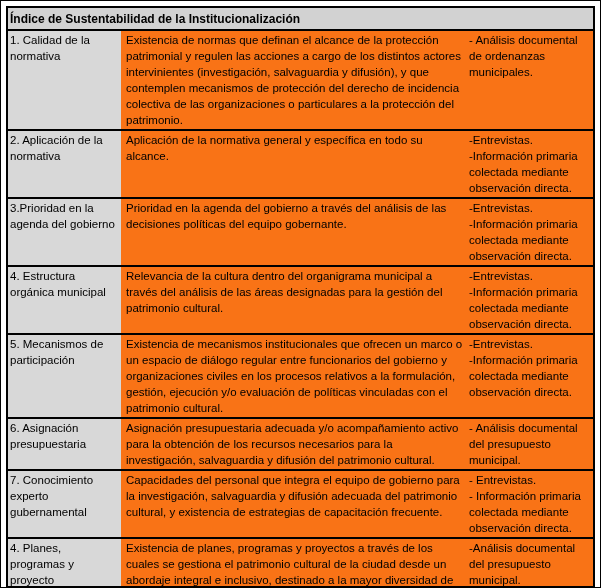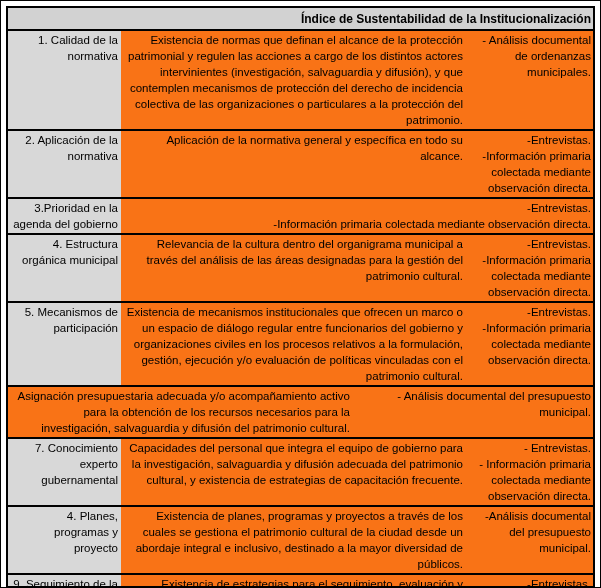--- a/index.html
+++ b/index.html
@@ -9,21 +9,20 @@
     width: 601px;
     height: 588px;
   }
   .page {
     position: relative;
     width: 601px;
     height: 588px;
     background: #ffffff;
     border: 1px solid #000000;
     overflow: hidden;
-    text-align: right;
   }
   .doc-table {
     position: absolute;
     left: 5px;
     top: 5px;
     width: 589px;
     height: 582px;
     border: 2px solid #000000;
     display: flex;
     flex-direction: column;
@@ -101,20 +100,21 @@
     <div class="cell cell-indicator col-indicator">2. Aplicación de la normativa</div>
     <div class="cell cell-definition col-definition">Aplicación de la normativa general y específica en todo su alcance.</div>
     <div class="cell cell-source col-source">
             <div>-Entrevistas.</div>
             <div>-Información primaria colectada mediante observación directa.</div>
           </div>
   </div>
 
   <div class="t-row">
     <div class="cell cell-indicator col-indicator">3.Prioridad en la agenda del gobierno</div>
+    <div class="cell cell-definition col-definition">Prioridad en la agenda del gobierno a través del análisis de las decisiones políticas del equipo gobernante.</div>
     <div class="cell cell-source col-source">
             <div>-Entrevistas.</div>
             <div>-Información primaria colectada mediante observación directa.</div>
           </div>
   </div>
 
   <div class="t-row">
     <div class="cell cell-indicator col-indicator">4. Estructura orgánica municipal</div>
     <div class="cell cell-definition col-definition">Relevancia de la cultura dentro del organigrama municipal a través del análisis de las áreas designadas para la gestión del patrimonio cultural.</div>
     <div class="cell cell-source col-source">
@@ -126,20 +126,21 @@
   <div class="t-row">
     <div class="cell cell-indicator col-indicator">5. Mecanismos de participación</div>
     <div class="cell cell-definition col-definition">Existencia de mecanismos institucionales que ofrecen un marco o un espacio de diálogo regular entre funcionarios del gobierno y organizaciones civiles en los procesos relativos a la formulación, gestión, ejecución y/o evaluación de políticas vinculadas con el patrimonio cultural.</div>
     <div class="cell cell-source col-source">
             <div>-Entrevistas.</div>
             <div>-Información primaria colectada mediante observación directa.</div>
           </div>
   </div>
 
   <div class="t-row">
+    <div class="cell cell-indicator col-indicator">6. Asignación presupuestaria</div>
     <div class="cell cell-definition col-definition">Asignación presupuestaria adecuada y/o acompañamiento activo para la obtención de los recursos necesarios para la investigación, salvaguardia y difusión del patrimonio cultural.</div>
     <div class="cell cell-source col-source">
             <div>- Análisis documental del presupuesto municipal.</div>
           </div>
   </div>
 
   <div class="t-row">
     <div class="cell cell-indicator col-indicator">7. Conocimiento experto gubernamental</div>
     <div class="cell cell-definition col-definition">Capacidades del personal que integra el equipo de gobierno para la investigación, salvaguardia y difusión adecuada del patrimonio cultural, y existencia de estrategias de capacitación frecuente.</div>
     <div class="cell cell-source col-source">

